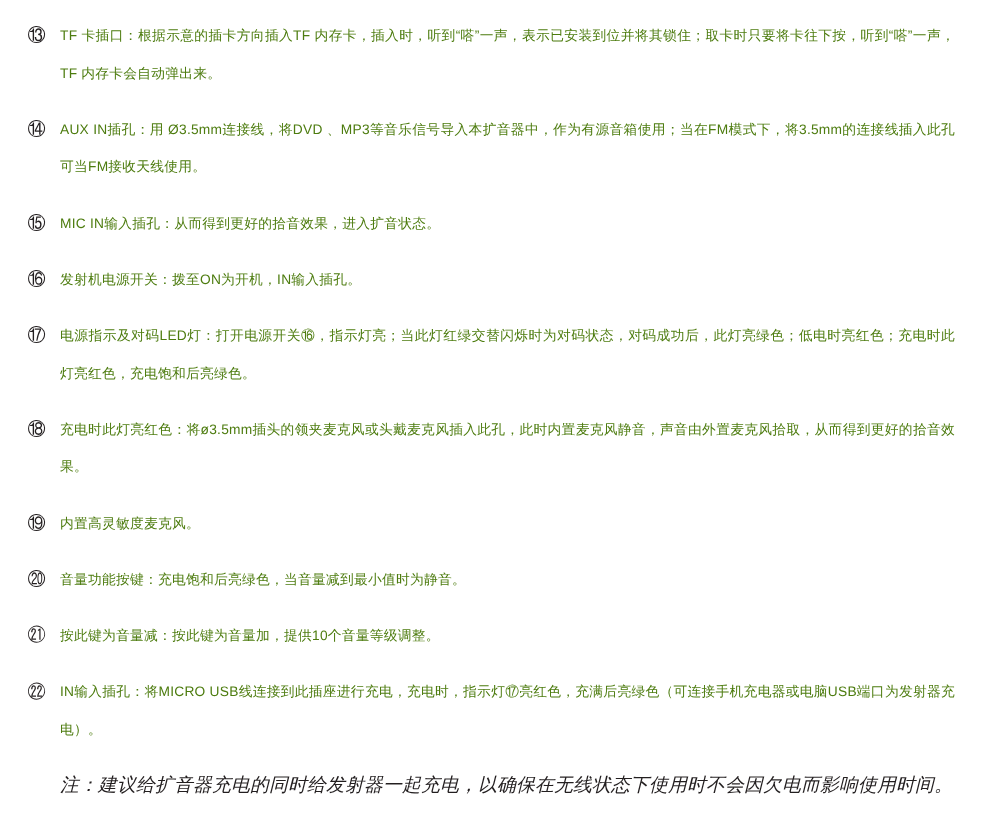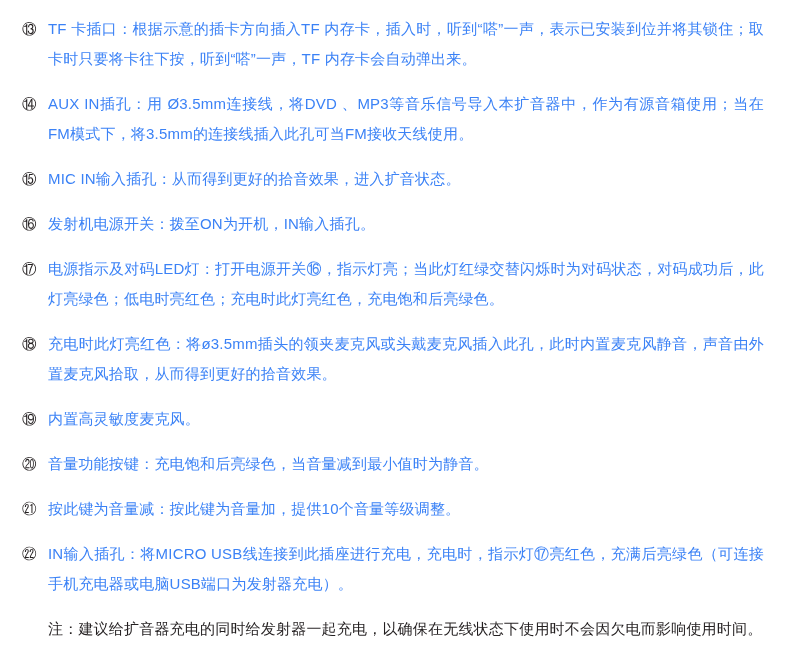--- a/index.html
+++ b/index.html
@@ -33,44 +33,45 @@
     flex: 0 0 auto;
     width: 26px;
     font-size: 14.5px;
     line-height: 30px;
     color: #231f20;
     text-align: left;
     font-family: "DejaVu Sans", sans-serif;
   }
   .body-text {
     flex: 1 1 auto;
-    font-size: 15px;
+    font-size: 11px;
     line-height: 30px;
     letter-spacing: 0.2px;
     text-align: justify;
     text-justify: inter-ideograph;
-    color: #3b82f6;
+    color: #4d7c0f;
   }
   .note {
     display: flex;
     align-items: flex-start;
     margin-top: 2px;
     margin-bottom: 10px;
   }
   .note-text {
     flex: 1 1 auto;
     font-size: 15px;
     line-height: 30px;
     letter-spacing: 0.2px;
     text-align: justify;
     text-justify: inter-ideograph;
     color: #231f20;
   }
   .indent-note {
     padding-left: 26px;
+    font-style: italic;
   }
 </style>
 </head>
 <body>
 
 <div class="page">
   <div class="list">
 
     <div class="item">
       <span class="marker">⑬</span>

